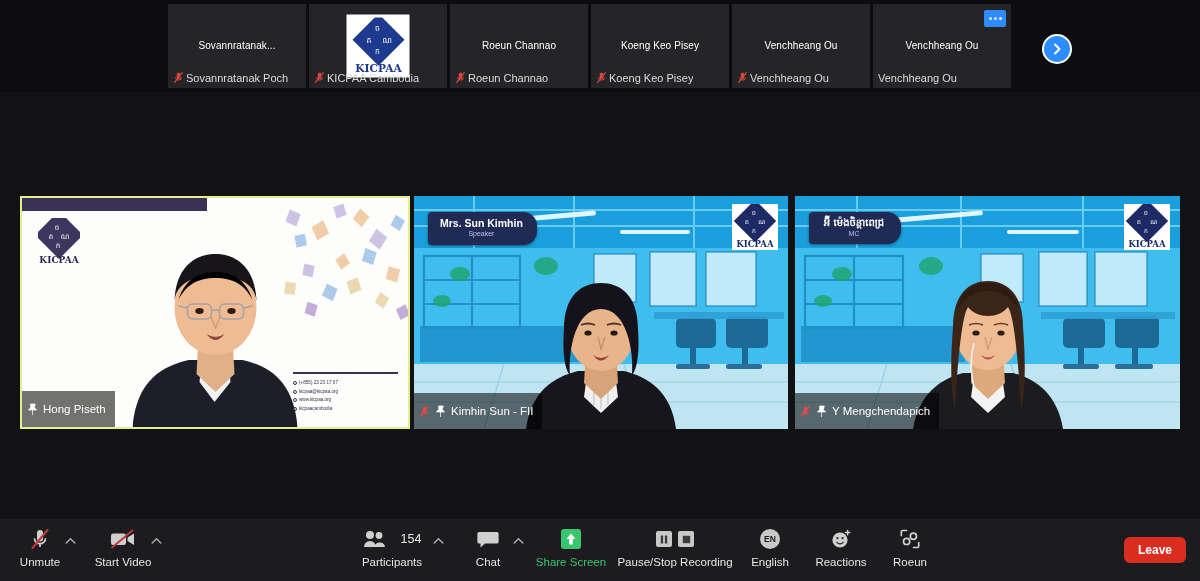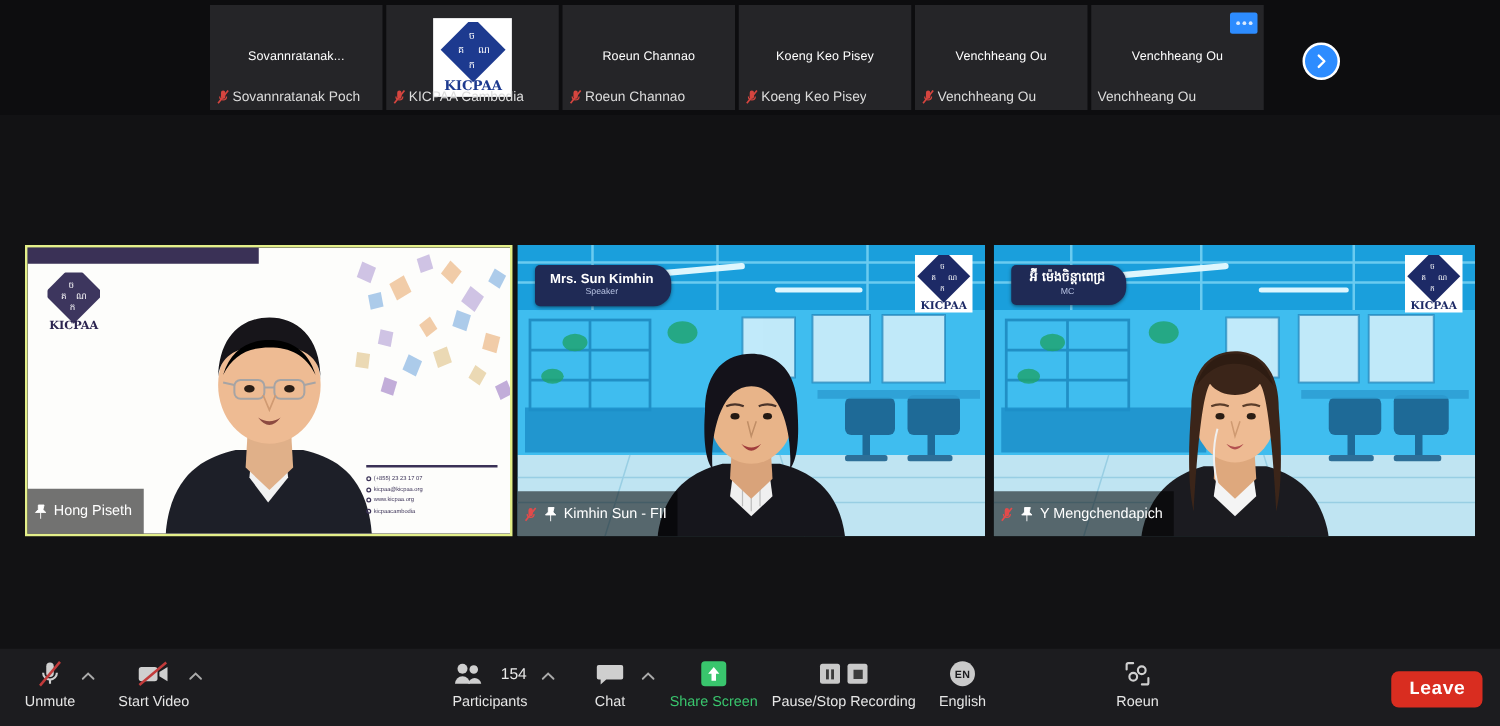--- a/index.html
+++ b/index.html
@@ -134,22 +134,22 @@
     display:flex; align-items:center; justify-content:center;
   }
   .en-circle {
     width: 20px; height: 20px; border-radius: 50%; background: #c9c9c9;
     color: #1c1c1f; font-size: 8.5px; font-weight: bold;
     display:flex; align-items:center; justify-content:center; letter-spacing:.2px;
   }
   .leave-btn {
     position: absolute; right: 14px; top: 18px;
     background: #d92d20; color: #fff; border: none; border-radius: 6px;
-    font-size: 15px; font-weight: bold; padding: 6px 14px;
-    font-family: Liberation Mono, monospace; cursor: pointer;
+    font-size: 12px; font-weight: bold; padding: 6px 14px;
+    font-family: Liberation Sans, sans-serif; cursor: pointer;
   }
 </style>
 </head>
 <body>
 
 <div class="app">
 
   <div class="filmstrip">
     <div class="strip-inner" id="strip">
         <div class="thumb">
@@ -657,20 +657,32 @@
       <div class="tb-text">Pause/Stop Recording</div>
     </div>
 
     <div class="tb-item" style="left:742px;width:56px;">
       <div class="tb-ico">
         <span class="en-circle">EN</span>
       </div>
       <div class="tb-text">English</div>
     </div>
 
+    <div class="tb-item" style="left:808px;width:66px;">
+      <div class="tb-ico">
+        <svg width="22" height="22" viewBox="0 0 22 22">
+          <circle cx="10" cy="12" r="7.6" fill="#cfcfcf"></circle>
+          <circle cx="7.4" cy="10.2" r="1.1" fill="#2a2a2d"></circle>
+            <circle cx="12.6" cy="10.2" r="1.1" fill="#2a2a2d"></circle>
+          <path d="M6.8 14.2 a3.8 3.8 0 0 0 6.4 0" fill="none" stroke="#2a2a2d" stroke-width="1.2" stroke-linecap="round"></path>
+          <path d="M17.6 2.4 v4.4 M15.4 4.6 h4.4" stroke="#cfcfcf" stroke-width="1.5" stroke-linecap="round"></path>
+        </svg>
+      </div>
+      <div class="tb-text">Reactions</div>
+    </div>
 
     <div class="tb-item" style="left:884px;width:52px;">
       <div class="tb-ico">
         <svg width="22" height="22" viewBox="0 0 22 22">
           <path d="M7.5 2.5 H3.5 A1.2 1.2 0 0 0 2.3 3.7 V7.5" fill="none" stroke="#cfcfcf" stroke-width="1.7" stroke-linecap="round"></path>
           <path d="M14.5 19.5 H18.5 A1.2 1.2 0 0 0 19.7 18.3 V14.5" fill="none" stroke="#cfcfcf" stroke-width="1.7" stroke-linecap="round"></path>
           <circle cx="7.6" cy="13.4" r="3.1" fill="none" stroke="#cfcfcf" stroke-width="1.7"></circle>
           <circle cx="14.4" cy="8.2" r="3.1" fill="none" stroke="#cfcfcf" stroke-width="1.7"></circle>
         </svg>
       </div>

